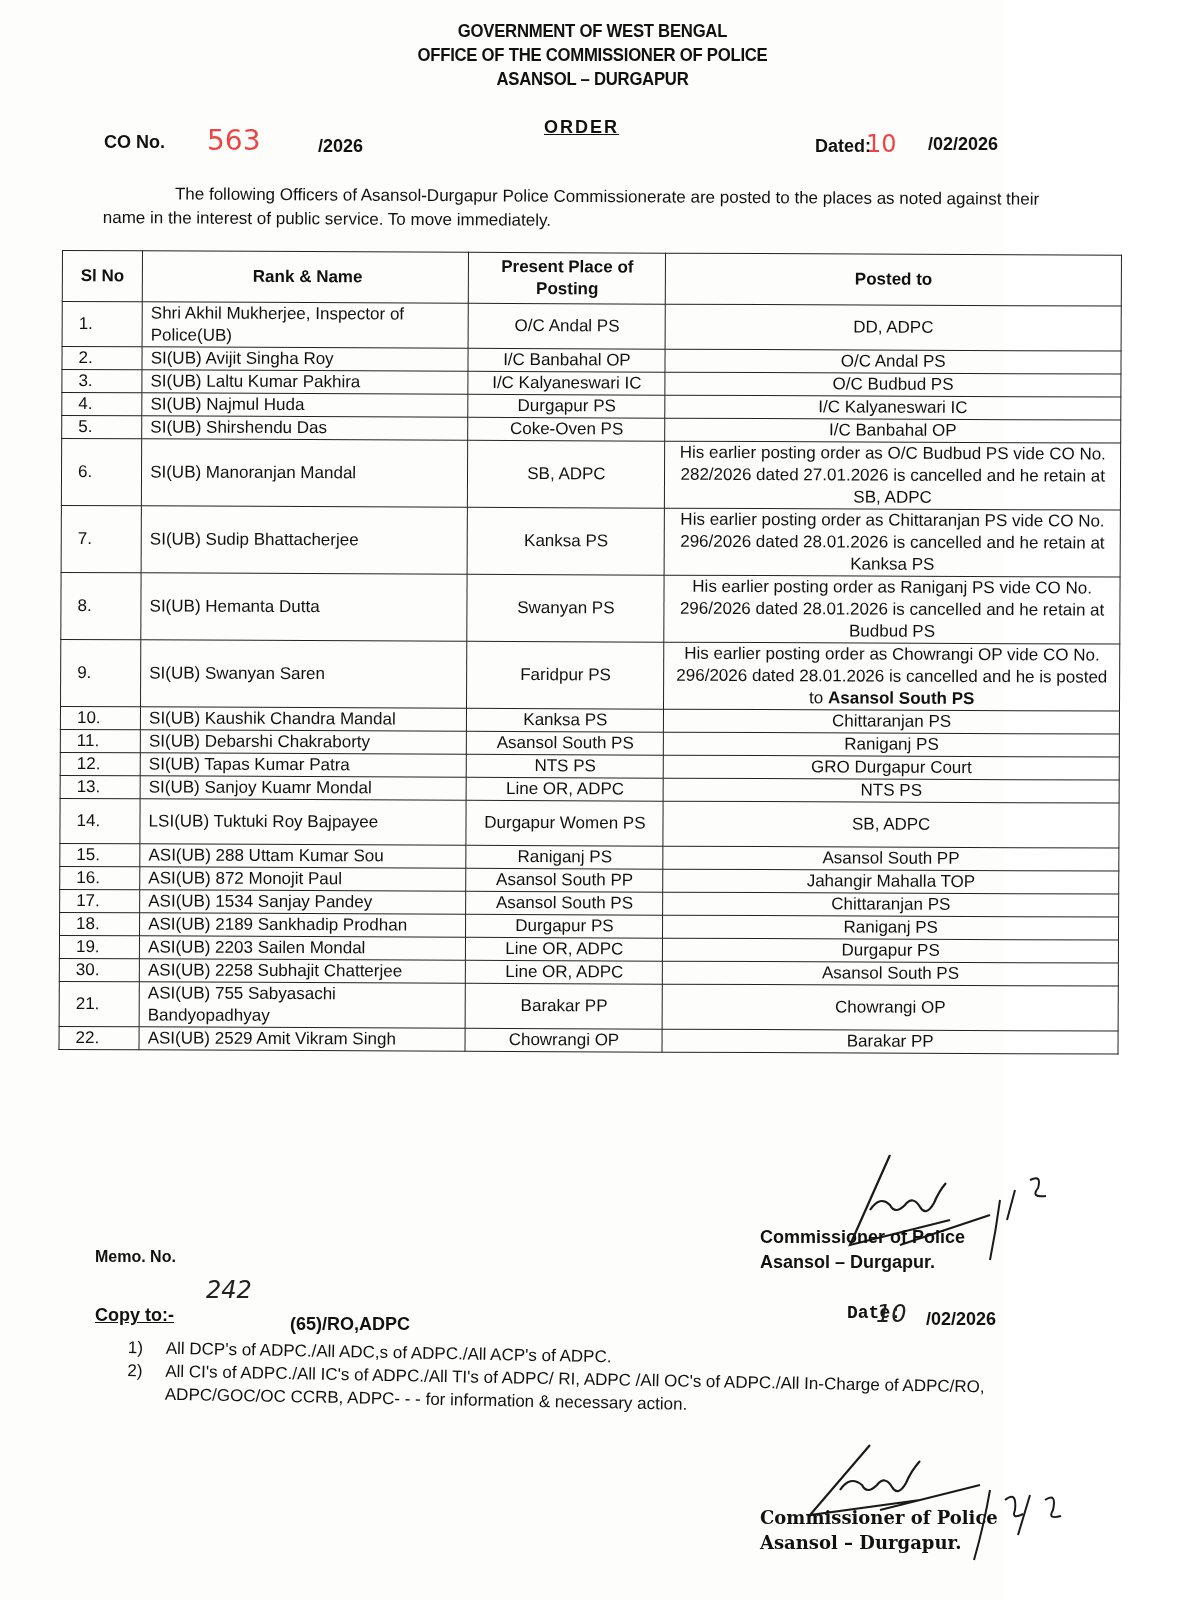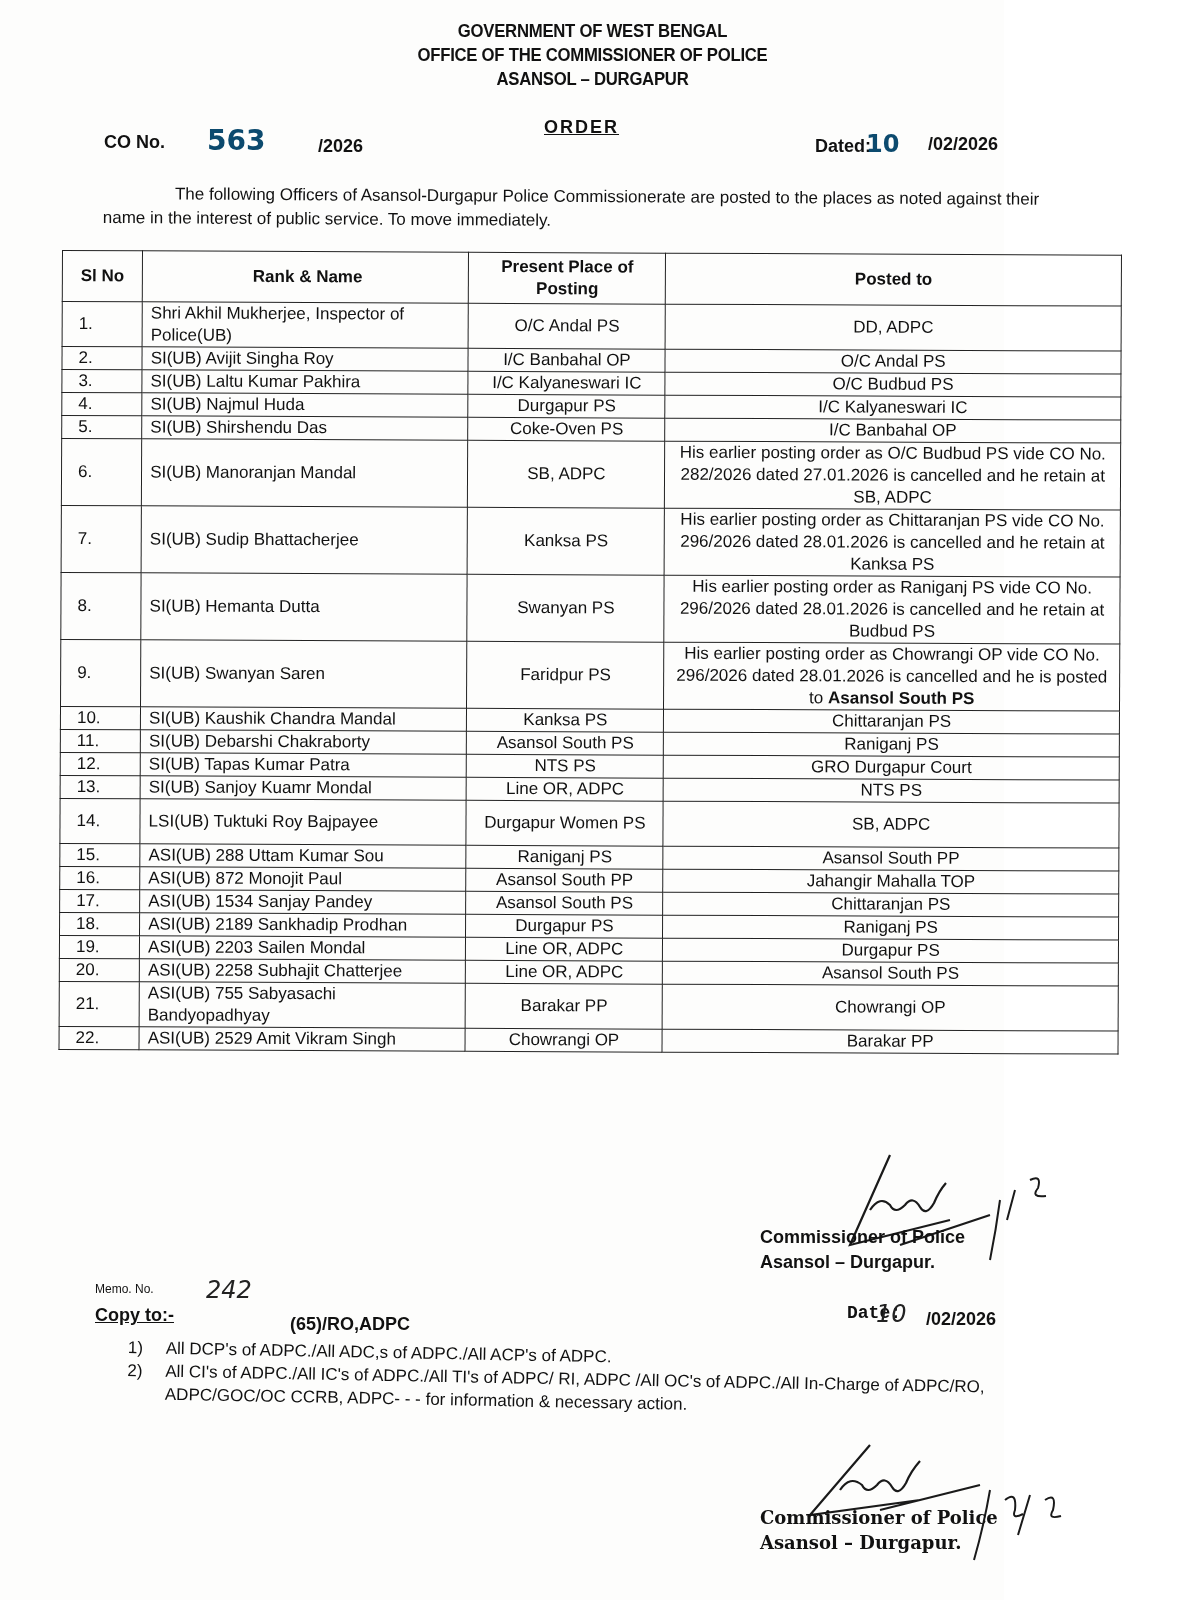--- a/index.html
+++ b/index.html
@@ -4,21 +4,21 @@
 <style>
   html, body { margin:0; padding:0; background:#ffffff; }
   body { width:1185px; height:1600px; position:relative; overflow:hidden;
          font-family:"Liberation Sans", "DejaVu Sans", sans-serif; color:#111; }
   .page { position:absolute; left:0; top:0; width:1004px; height:1600px; background:#fdfdfc; }
   .hdr { position:absolute; left:0; width:1185px; text-align:center; font-weight:bold;
          font-size:19px; letter-spacing:-0.3px; font-family:"Liberation Sans Narrow","Liberation Sans",sans-serif; transform:scaleX(0.88); }
   .order-title { position:absolute; left:544px; top:117px; font-weight:bold; font-size:18px;
                  text-decoration:underline; letter-spacing:2px; }
   .co-no { position:absolute; left:104px; top:132px; font-weight:bold; font-size:18px; }
-  .hand { font-family:"DejaVu Sans", sans-serif; font-weight:bold; color:#0c4a6e; font-size:28px; }
+  .hand { font-family:"DejaVu Sans", sans-serif; font-weight:normal; color:#ef4444; font-size:28px; }
   .hand-blk { font-family:"DejaVu Sans", sans-serif; font-weight:normal; color:#222; font-size:24px; font-style:italic; }
   .co-num { position:absolute; left:207px; top:124px; }
   .co-year { position:absolute; left:318px; top:136px; font-weight:bold; font-size:18px; }
   .dated { position:absolute; left:815px; top:136px; font-weight:bold; font-size:18px; }
   .dated-day { position:absolute; left:866px; top:130px; font-size:24px; }
   .dated-rest { position:absolute; left:928px; top:134px; font-weight:bold; font-size:18px; }
   .intro { position:absolute; left:103px; top:182px; width:980px; font-size:17px; line-height:24px;
            transform:rotate(0.35deg); transform-origin:left top; }
   .intro .indent { display:inline-block; width:72px; }
 
@@ -33,21 +33,21 @@
   tr.r1 td { height:22px; }
   tr.r2 td { height:44px; }
   tr.r3 td { height:66px; }
   th.c-sl { text-align:center; padding-left:4px !important; }
   b.bold { font-weight:bold; }
 
   .sig-block { position:absolute; text-align:left; font-weight:bold; font-size:18px; line-height:25px; }
   .sig1 { left:760px; top:1225px; }
   .sig2 { left:760px; top:1505px; font-family:"DejaVu Serif", serif; }
   .sig-svg { position:absolute; }
-  .memo { position:absolute; left:95px; top:1282px; font-weight:normal; font-size:12px; }
+  .memo { position:absolute; left:95px; top:1248px; font-weight:bold; font-size:16px; }
   .memo-num { position:absolute; left:206px; top:1276px; font-size:24px; }
   .memo-rest { position:absolute; left:290px; top:1284px; font-weight:bold; font-size:18px;margin-top:30px; }
   .copy-to { position:absolute; left:95px; top:1305px; font-weight:bold; font-size:18px; text-decoration:underline; }
   .date2 { position:absolute; left:847px; top:1303px; font-weight:bold; font-size:18px;font-family:Liberation Mono, monospace; }
   .date2-day { position:absolute; left:876px; top:1300px; font-size:24px; }
   .date2-rest { position:absolute; left:926px; top:1309px; font-weight:bold; font-size:18px; }
   .copy-list { position:absolute; left:128px; top:1336px; width:880px; font-size:17px; line-height:23px;
                transform:rotate(1.1deg); transform-origin:left top; }
   .copy-item { display:flex; }
   .copy-item .n { width:38px; flex:none; }
@@ -193,21 +193,21 @@
         <td class="c-present">Durgapur PS</td>
         <td class="c-posted">Raniganj PS</td>
       </tr>
       <tr class="r1">
         <td class="c-sl">19.</td>
         <td class="c-name">ASI(UB) 2203 Sailen Mondal</td>
         <td class="c-present">Line OR, ADPC</td>
         <td class="c-posted">Durgapur PS</td>
       </tr>
       <tr class="r1">
-        <td class="c-sl">20.</td>
+        <td class="c-sl">30.</td>
         <td class="c-name">ASI(UB) 2258 Subhajit Chatterjee</td>
         <td class="c-present">Line OR, ADPC</td>
         <td class="c-posted">Asansol South PS</td>
       </tr>
       <tr class="r2">
         <td class="c-sl">21.</td>
         <td class="c-name">ASI(UB) 755 Sabyasachi Bandyopadhyay</td>
         <td class="c-present">Barakar PP</td>
         <td class="c-posted">Chowrangi OP</td>
       </tr>

